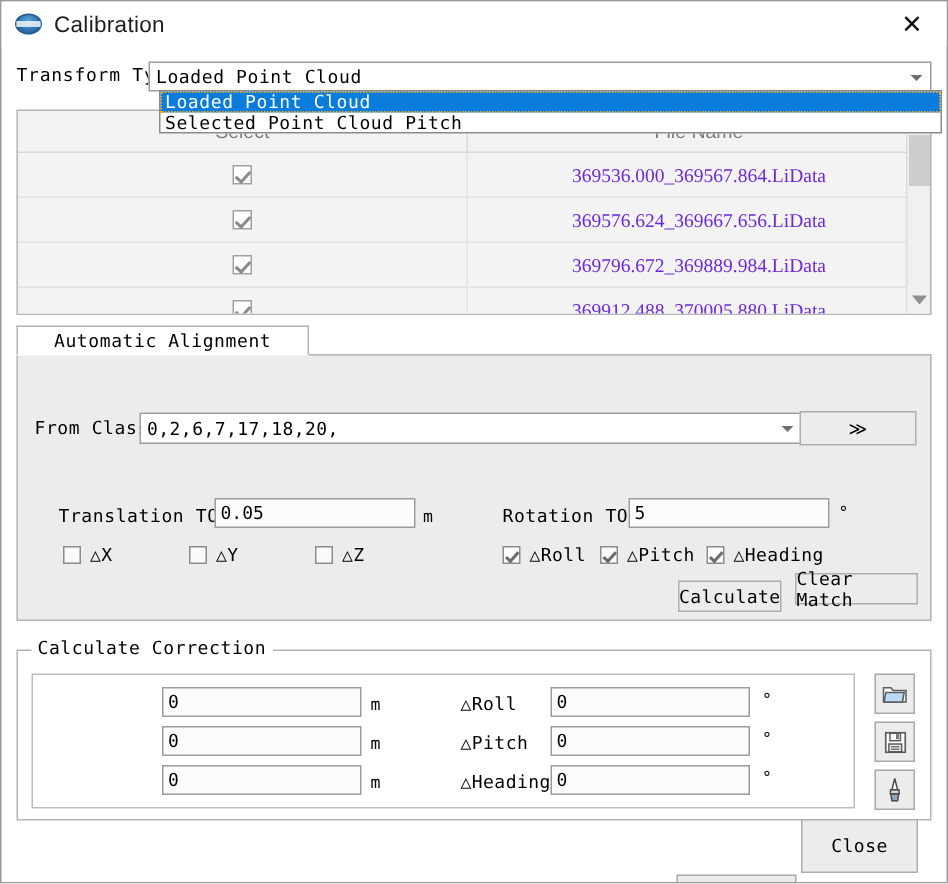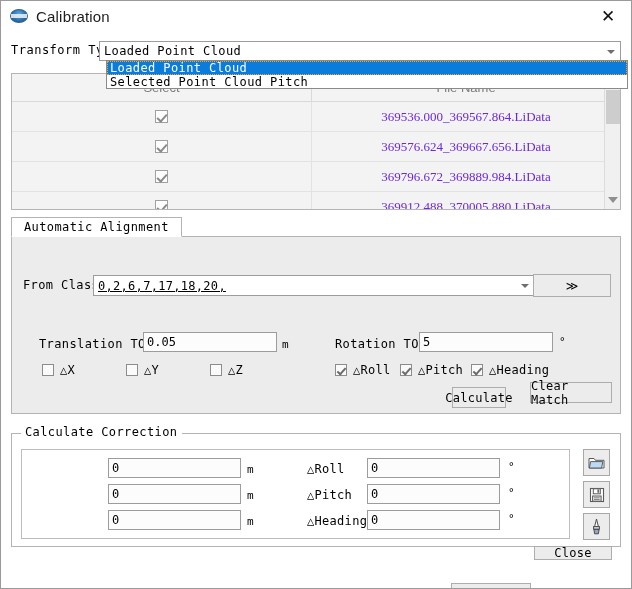--- a/index.html
+++ b/index.html
@@ -165,21 +165,21 @@
   }
 
   
   .tabs {
     position: absolute; left: 10px; top: 216px;
     width: 610px; height: 20px;
     display: flex; align-items: flex-end;
   }
   .tab {
     height: 20px; line-height: 19px;
-    padding: 0 12px;
+    padding: 0 24px;
     font-size: 12px; letter-spacing: .4px;
     color: #000; cursor: pointer;
     border: 1px solid transparent;
     background: transparent;
   }
   .tab.active {
     background: #ffffff;
     border: 1px solid #b3b3b3;
     border-bottom: 1px solid #ffffff;
     position: relative; z-index: 3;
@@ -193,21 +193,21 @@
 
   
   .fc-label {
     position: absolute; left: 22px; top: 277px;
     font-size: 12px; letter-spacing: .4px; color: #000;
   }
   .fc-combo {
     position: absolute; left: 92px; top: 274px;
     width: 442px; height: 21px;
     background: #ffffff; border: 1px solid #9c9c9c;
-    display: flex; align-items: center; text-decoration: underline;
+    display: flex; align-items: center;
   }
   .fc-combo .val { font-size: 12px; padding-left: 4px; letter-spacing: .3px; color: #000; }
   .fc-combo .arrow {
     position: absolute; right: 5px; top: 8px;
     width: 0; height: 0;
     border-left: 4px solid transparent;
     border-right: 4px solid transparent;
     border-top: 4px solid #6e6e6e;
   }
   .fc-btn {
@@ -259,21 +259,21 @@
   }
   .dchk .lab { font-size: 12px; color: #000; letter-spacing: .3px; white-space: nowrap; }
 
   
   .btn {
     background: #ececec; border: 1px solid #adadad;
     display: flex; align-items: center; justify-content: center;
     font-size: 12px; color: #000; cursor: pointer;
     letter-spacing: .3px;
   }
-  .btn-calc { position: absolute; left: 451px; top: 386px; width: 54px; height: 21px; }
+  .btn-calc { position: absolute; left: 451px; top: 386px; width: 69px; height: 21px; }
   .btn-clear { position: absolute; left: 529px; top: 381px; width: 82px; height: 21px; }
 
   
   .bs-group {
     position: absolute; left: 10px; top: 432px;
     width: 610px; height: 114px;
     border: 1px solid #b3b3b3;
   }
   .bs-legend {
     position: absolute; left: 20px; top: 424px;
@@ -299,21 +299,21 @@
   
   .ibtn {
     position: absolute; left: 582px;
     width: 27px; height: 27px;
     background: #ececec; border: 1px solid #a8a8a8;
     display: flex; align-items: center; justify-content: center;
     cursor: pointer;
   }
 
   .btn-apply { position: absolute; left: 450px; top: 545px; width: 80px; height: 24px; margin-top: 37px; }
-  .btn-close { position: absolute; left: 533px; top: 545px; width: 78px; height: 14px; }
+  .btn-close { position: absolute; left: 533px; top: 545px; width: 78px; height: 36px; }
 </style>
 </head>
 <body>
 
 <div class="window">
 
   <div class="titlebar">
     <div class="app-icon">
       <div class="globe"></div>
         <div class="band"></div>

